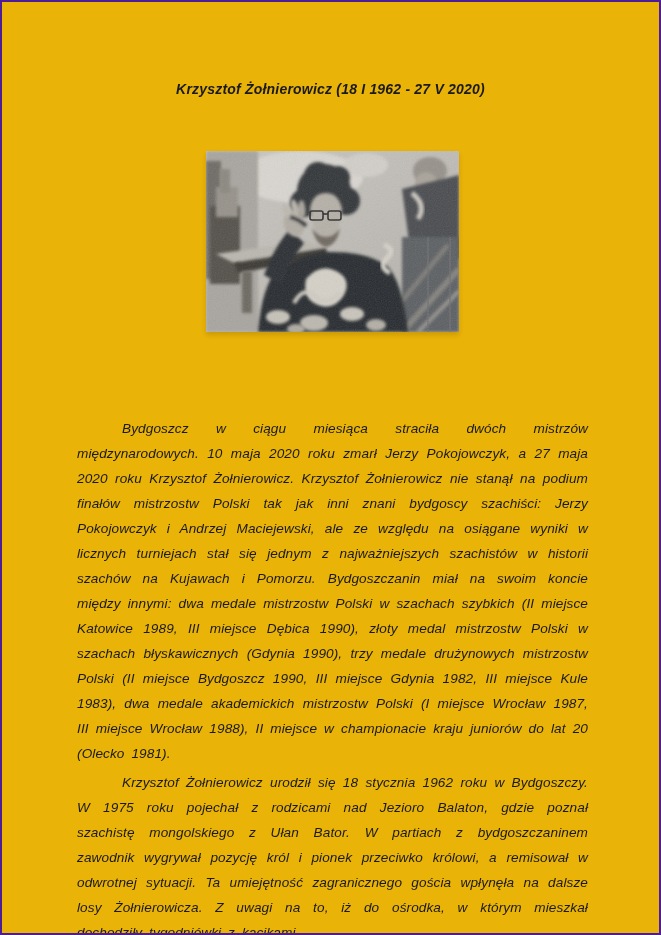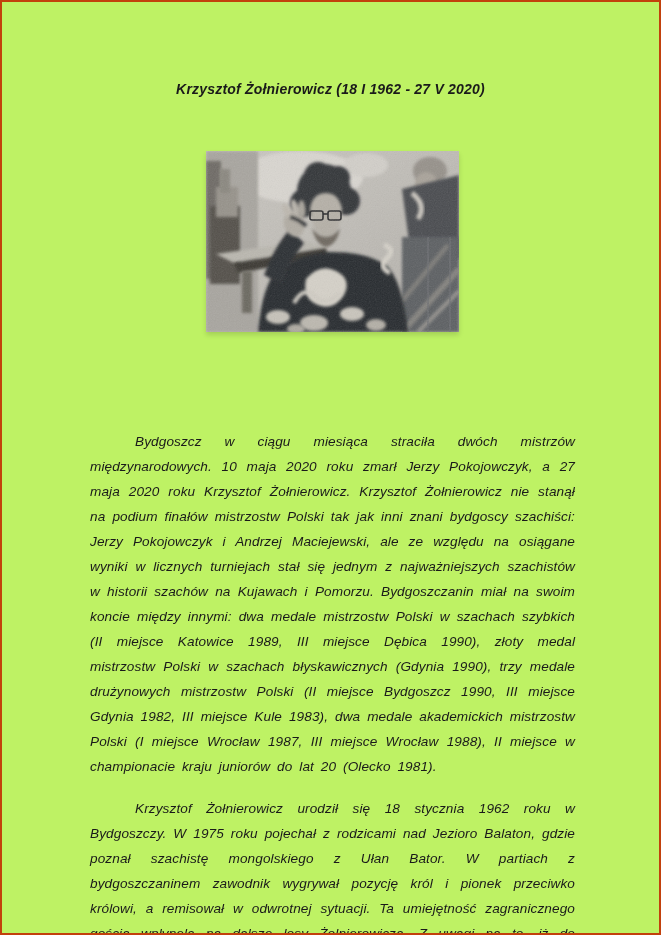--- a/index.html
+++ b/index.html
@@ -1,22 +1,22 @@
 <!DOCTYPE html>
 <html><head>
 <meta charset="utf-8">
 <style>
   html, body { margin: 0; padding: 0; background: #ffffff; }
   .page {
     position: relative;
     width: 661px;
     height: 935px;
     box-sizing: border-box;
-    background: #bef264;
-    border: 2px solid #c2410c;
+    background: #eab308;
+    border: 2px solid #4c1d95;
     font-family: "Liberation Sans", sans-serif;
     color: #1a1a1a;
     overflow: hidden;
   }
   .title {
     position: absolute;
     top: 79px; left: 0; right: 0;
     margin: 0;
     text-align: center;
     font-size: 14px;
@@ -44,21 +44,21 @@
     position: absolute;
     top: 410px; left: 71px;
     width: 519px;
     font-style: italic;
     font-size: 13.6px;
     line-height: 25px;
     text-align: justify;
     word-spacing: 3px;
     letter-spacing: 0.1px;
   }
-  .body-text p { margin: 17px; text-indent: 45px; }
+  .body-text p { margin: 4px; text-indent: 45px; }
 </style>
 </head>
 <body>
 
 <div class="page">
 
   <h1 class="title">Krzysztof Żołnierowicz (18 I 1962 - 27 V 2020)</h1>
 
   <figure class="photo">
     <svg viewBox="0 0 253 181" xmlns="http://www.w3.org/2000/svg" role="img">

